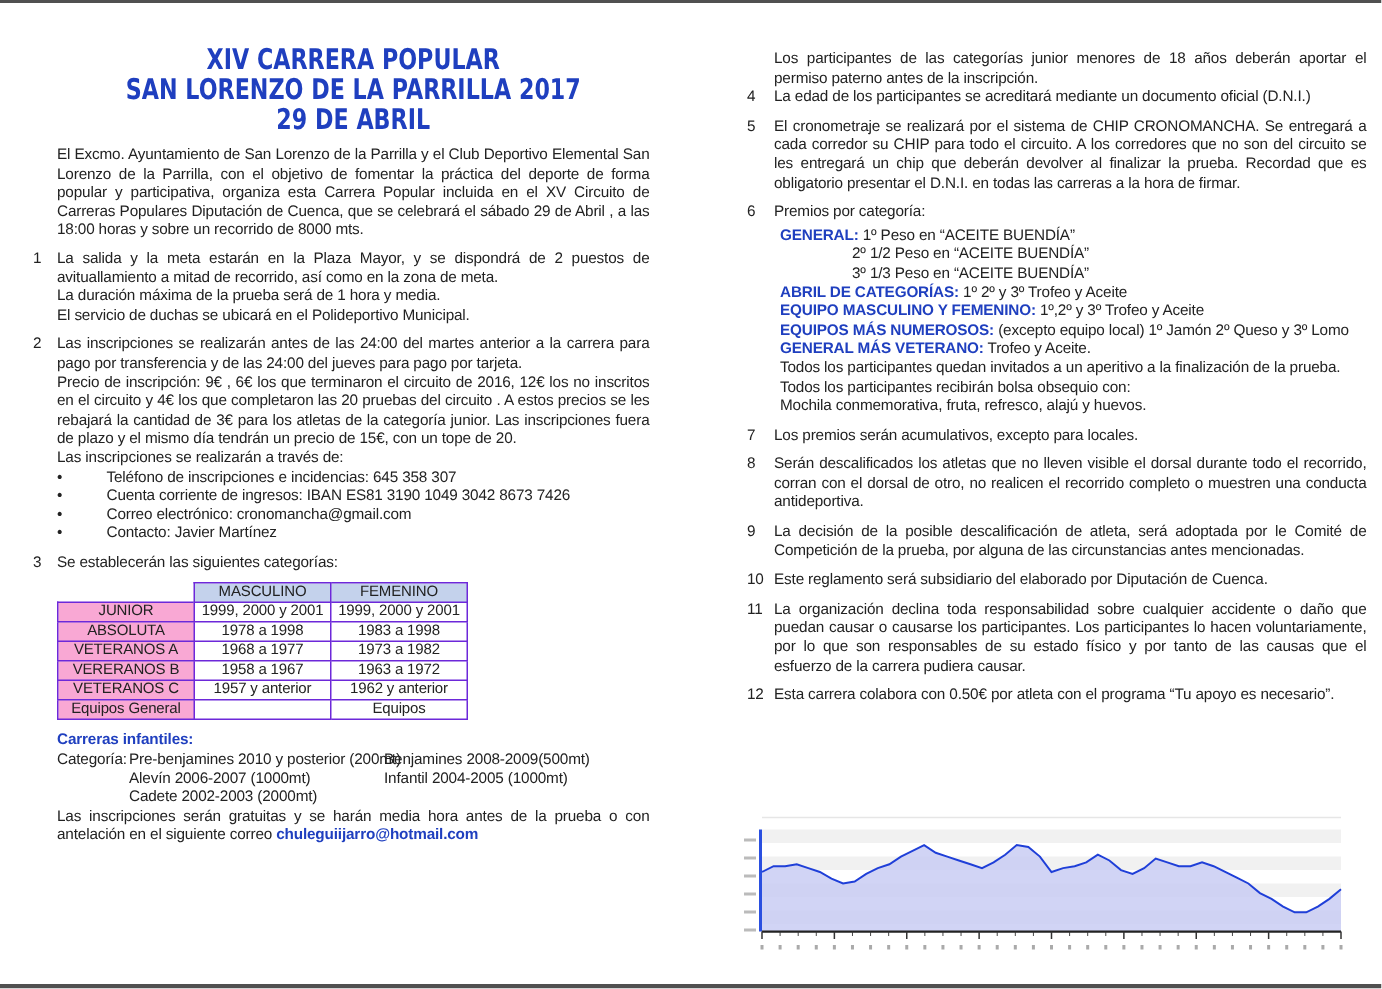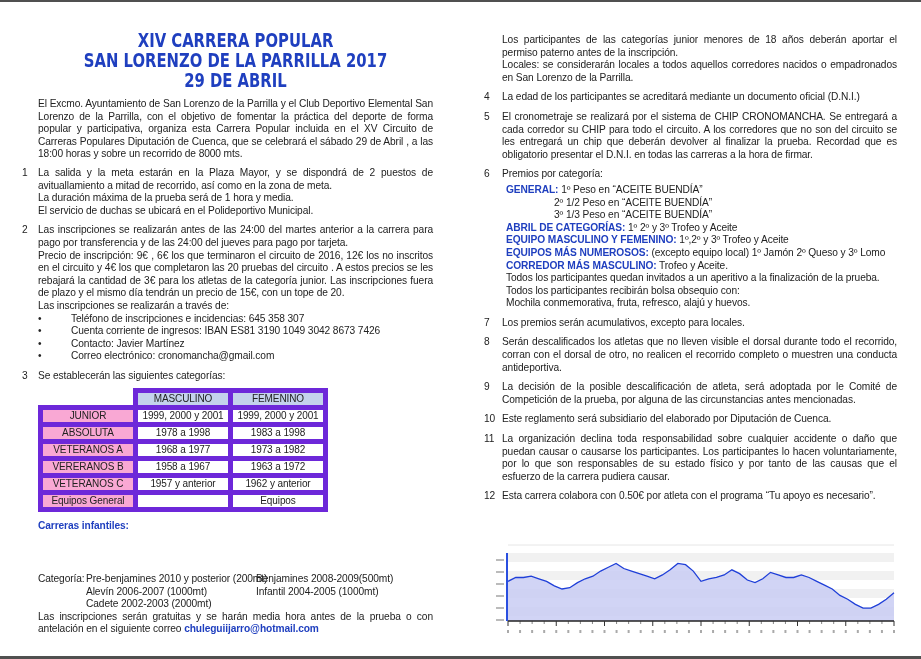--- a/index.html
+++ b/index.html
@@ -4,43 +4,43 @@
 <style>
   html, body { margin:0; padding:0; }
   body {
     width:921px; height:659px; position:relative; overflow:hidden;
     background:#ffffff; font-family:"Liberation Sans", sans-serif; color:#222;
   }
   .topbar { position:absolute; left:0; top:0; width:921px; height:2px; background:#505050; }
   .botbar { position:absolute; left:0; bottom:0; width:921px; height:3px; background:#505050; }
   .col { position:absolute; top:0; font-size:10.2px; line-height:12.6px; letter-spacing:-0.1px; }
   .left { left:38px; width:395px; }
-  .right { left:502px; width:395px; }
+  .right { left:516px; width:395px; }
   .title {
     text-align:center; color:#1f3fbf; font-weight:bold;
     font-family:"DejaVu Sans", sans-serif; font-size:19px; line-height:20px;
     letter-spacing:0px; transform:scaleX(0.78); transform-origin:center;
     margin-top:30px; margin-bottom:8px;
   }
   .title div { white-space:nowrap; }
   p { margin:0 0 6px 0; text-align:justify; }
   .item { position:relative; padding-left:0; margin-bottom:7px; }
   .num { position:absolute; left:-16px; top:0; width:14px; }
   .right .num { left:-18px; }
   .item p { margin:0; }
   .bullets { list-style:none; margin:0; padding:0; }
   .bullets li { position:relative; padding-left:33px; }
   .bullets li::before { content:"•"; position:absolute; left:0; top:0; }
   table.cats { border-collapse:collapse; margin:6px 0 8px 0; font-size:10px; line-height:12px; }
-  table.cats td, table.cats th { border:5px solid #6d28d9; padding:0 2px; text-align:center; font-weight:normal; height:12px; }
+  table.cats td, table.cats th { border:1px solid #6d28d9; padding:0 2px; text-align:center; font-weight:normal; height:12px; }
   table.cats th.h { background:#c4d2ec; width:86px; }
   table.cats td.rowh { background:#f9a8d4; width:86px; }
   table.cats .empty { border:none; width:86px; }
   .blue-bold { color:#1f3fbf; font-weight:bold; }
-  .infantil-grid { display:grid; grid-template-columns:48px 112px 102px;margin-top:40px; }
+  .infantil-grid { display:grid; grid-template-columns:48px 112px 102px; }
   .prizes div { white-space:nowrap; }
   .indent1 { padding-left:48px; }
   .chart {
     position:absolute; left:494px; top:543px; width:405px; height:100px;
   }
 </style>
 </head>
 <body>
 
 <div class="topbar"></div>
@@ -62,22 +62,22 @@
   </div>
 
   <div class="item">
     <span class="num">2</span>
     <p>Las inscripciones se realizarán antes de las 24:00 del martes anterior a la carrera para pago por transferencia y de las 24:00 del jueves para pago por tarjeta.</p>
     <p>Precio de inscripción: 9€ , 6€ los que terminaron el circuito de 2016, 12€ los no inscritos en el circuito y 4€ los que completaron las 20 pruebas del circuito . A estos precios se les rebajará la cantidad de 3€ para los atletas de la categoría junior. Las inscripciones fuera de plazo y el mismo día tendrán un precio de 15€, con un tope de 20.</p>
     <p>Las inscripciones se realizarán a través de:</p>
     <ul class="bullets">
       <li>Teléfono de inscripciones e incidencias: 645 358 307</li>
       <li>Cuenta corriente de ingresos: IBAN ES81 3190 1049 3042 8673 7426</li>
+      <li>Correo electrónico: cronomancha@gmail.com</li>
       <li>Contacto: Javier Martínez</li>
-      <li>Correo electrónico: cronomancha@gmail.com</li>
     </ul>
   </div>
 
   <div class="item" style="margin-bottom:0">
     <span class="num">3</span>
     <p>Se establecerán las siguientes categorías:</p>
   </div>
 
   <table class="cats">
     <tbody>
@@ -131,21 +131,20 @@
       <span></span>
       <span style="white-space:nowrap">Cadete 2002-2003 (2000mt)</span>
       <span></span>
     </div>
     <p><span>Las inscripciones serán gratuitas y se harán media hora antes de la prueba o con antelación en el siguiente correo </span><span class="blue-bold">chuleguiijarro@hotmail.com</span></p>
   </div>
 </div>
 
 <div class="col right" style="top:34px">
   <p style="margin-bottom:0">Los participantes de las categorías junior menores de 18 años deberán aportar el permiso paterno antes de la inscripción.</p>
-  <p style="margin-bottom:7px">Locales: se considerarán locales a todos aquellos corredores nacidos o empadronados en San Lorenzo de la Parrilla.</p>
 
   <div class="item">
     <span class="num">4</span>
     <p>La edad de los participantes se acreditará mediante un documento oficial (D.N.I.)</p>
   </div>
 
   <div class="item">
     <span class="num">5</span>
     <p>El cronometraje se realizará por el sistema de CHIP CRONOMANCHA. Se entregará a cada corredor su CHIP para todo el circuito. A los corredores que no son del circuito se les entregará un chip que deberán devolver al finalizar la prueba. Recordad que es obligatorio presentar el D.N.I. en todas las carreras a la hora de firmar.</p>
   </div>
@@ -162,21 +161,21 @@
     <div style="margin-left:4px">
       <span class="blue-bold">ABRIL DE CATEGORÍAS:</span><span> 1º 2º y 3º Trofeo y Aceite</span>
     </div>
     <div style="margin-left:4px">
       <span class="blue-bold">EQUIPO MASCULINO Y FEMENINO:</span><span> 1º,2º y 3º Trofeo y Aceite</span>
     </div>
     <div style="margin-left:4px">
       <span class="blue-bold">EQUIPOS MÁS NUMEROSOS:</span><span> (excepto equipo local) 1º Jamón 2º Queso y 3º Lomo</span>
     </div>
     <div style="margin-left:4px">
-      <span class="blue-bold">CORREDOR MÁS MASCULINO:</span><span> Trofeo y Aceite.</span>
+      <span class="blue-bold">GENERAL MÁS VETERANO:</span><span> Trofeo y Aceite.</span>
     </div>
     <div style="margin-left:4px">Todos los participantes quedan invitados a un aperitivo a la finalización de la prueba.</div>
     <div style="margin-left:4px">Todos los participantes recibirán bolsa obsequio con:</div>
     <div style="margin-left:4px">Mochila conmemorativa, fruta, refresco, alajú y huevos.</div>
   </div>
 
   <div class="item">
     <span class="num">7</span>
     <p>Los premios serán acumulativos, excepto para locales.</p>
   </div>

